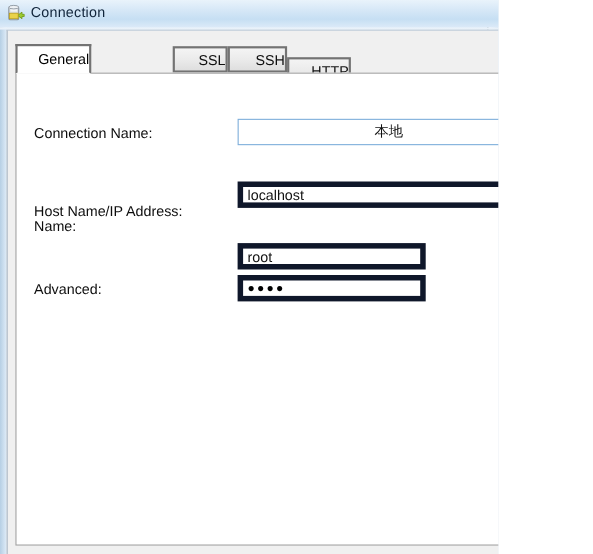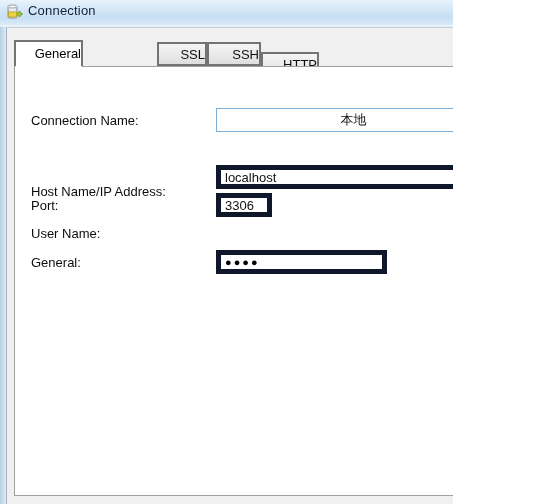--- a/index.html
+++ b/index.html
@@ -257,26 +257,25 @@
     </div>
 
     <div id="panel">
 
       <div class="field-label" style="left:16px; top:46px;">Connection Name:</div>
       <input class="text-input focused" type="text" style="left: 201px; top: 41px; width: 275px;" value="本地">
 
       <div class="field-label" style="left:16px; top:117px;">Host Name/IP Address:</div>
       <input class="text-input" type="text" style="left: 201px; top: 98px; width: 275px;" value="localhost">
 
-      <div class="field-label" style="left:16px; top:131px;">Port:</div>
-      <input class="text-input" type="text" style="left: 201px; top: 126px; width: 56px;" value="3306">
-
-      <div class="field-label" style="left:16px; top:159px;">User Name:</div>
-
-      <div class="field-label" style="left:16px; top:188px;">General:</div>
+      <div class="field-label" style="left:16px; top:131px;">Name:</div>
+
+      <input class="text-input" type="text" style="left: 201px; top: 154px; width: 171px;" value="root">
+
+      <div class="field-label" style="left:16px; top:188px;">Advanced:</div>
       <input class="text-input pw" type="text" style="left: 201px; top: 183px; width: 171px;" value="●●●●">
     </div>
 
     <div id="save-password-row">
       <span id="save-password-box">
         <svg width="13" height="13" viewBox="0 0 13 13">
           <path d="M2.5 6.6 L5 9.4 L10.6 2.4 L9.3 2.4 L4.9 7.7 L3.4 6.0 Z" fill="#2a62a8"></path>
         </svg>
       </span>
       <span id="save-password-label">Save Password</span>

